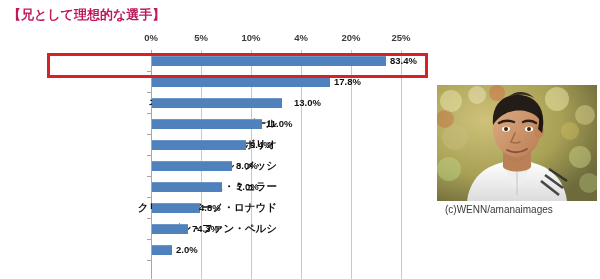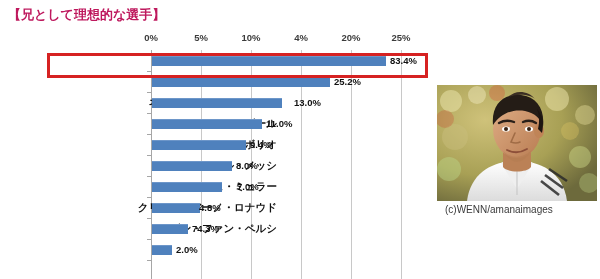--- a/index.html
+++ b/index.html
@@ -176,21 +176,21 @@
       <div class="row" style="top: 20px;">
         <div class="cat-label">ハメス・ロドリゲス</div>
         <div class="tickmark" style="top: 21px;"></div>
         <div class="bar" style="width: 234px; background: rgb(79, 129, 189);"></div>
         <div class="bar-value" style="left: 390px;">83.4%</div>
       </div>
       <div class="row" style="top: 41px;">
         <div class="cat-label">武藤嘉紀</div>
         <div class="tickmark" style="top: 21px;"></div>
         <div class="bar" style="width: 178px; background: rgb(79, 129, 189);"></div>
-        <div class="bar-value" style="left: 334px;">25.2%</div>
+        <div class="bar-value" style="left: 334px;">17.8%</div>
       </div>
       <div class="row" style="top: 62px;">
         <div class="cat-label">ネイマール・ジュニオール</div>
         <div class="tickmark" style="top: 21px;"></div>
         <div class="bar" style="width: 130px; background: rgb(79, 129, 189);"></div>
         <div class="bar-value" style="left: 269px; margin-left: 25px;">13.0%</div>
       </div>
       <div class="row" style="top: 83px;">
         <div class="cat-label">エデン・アザール</div>
         <div class="tickmark" style="top: 21px;"></div>

